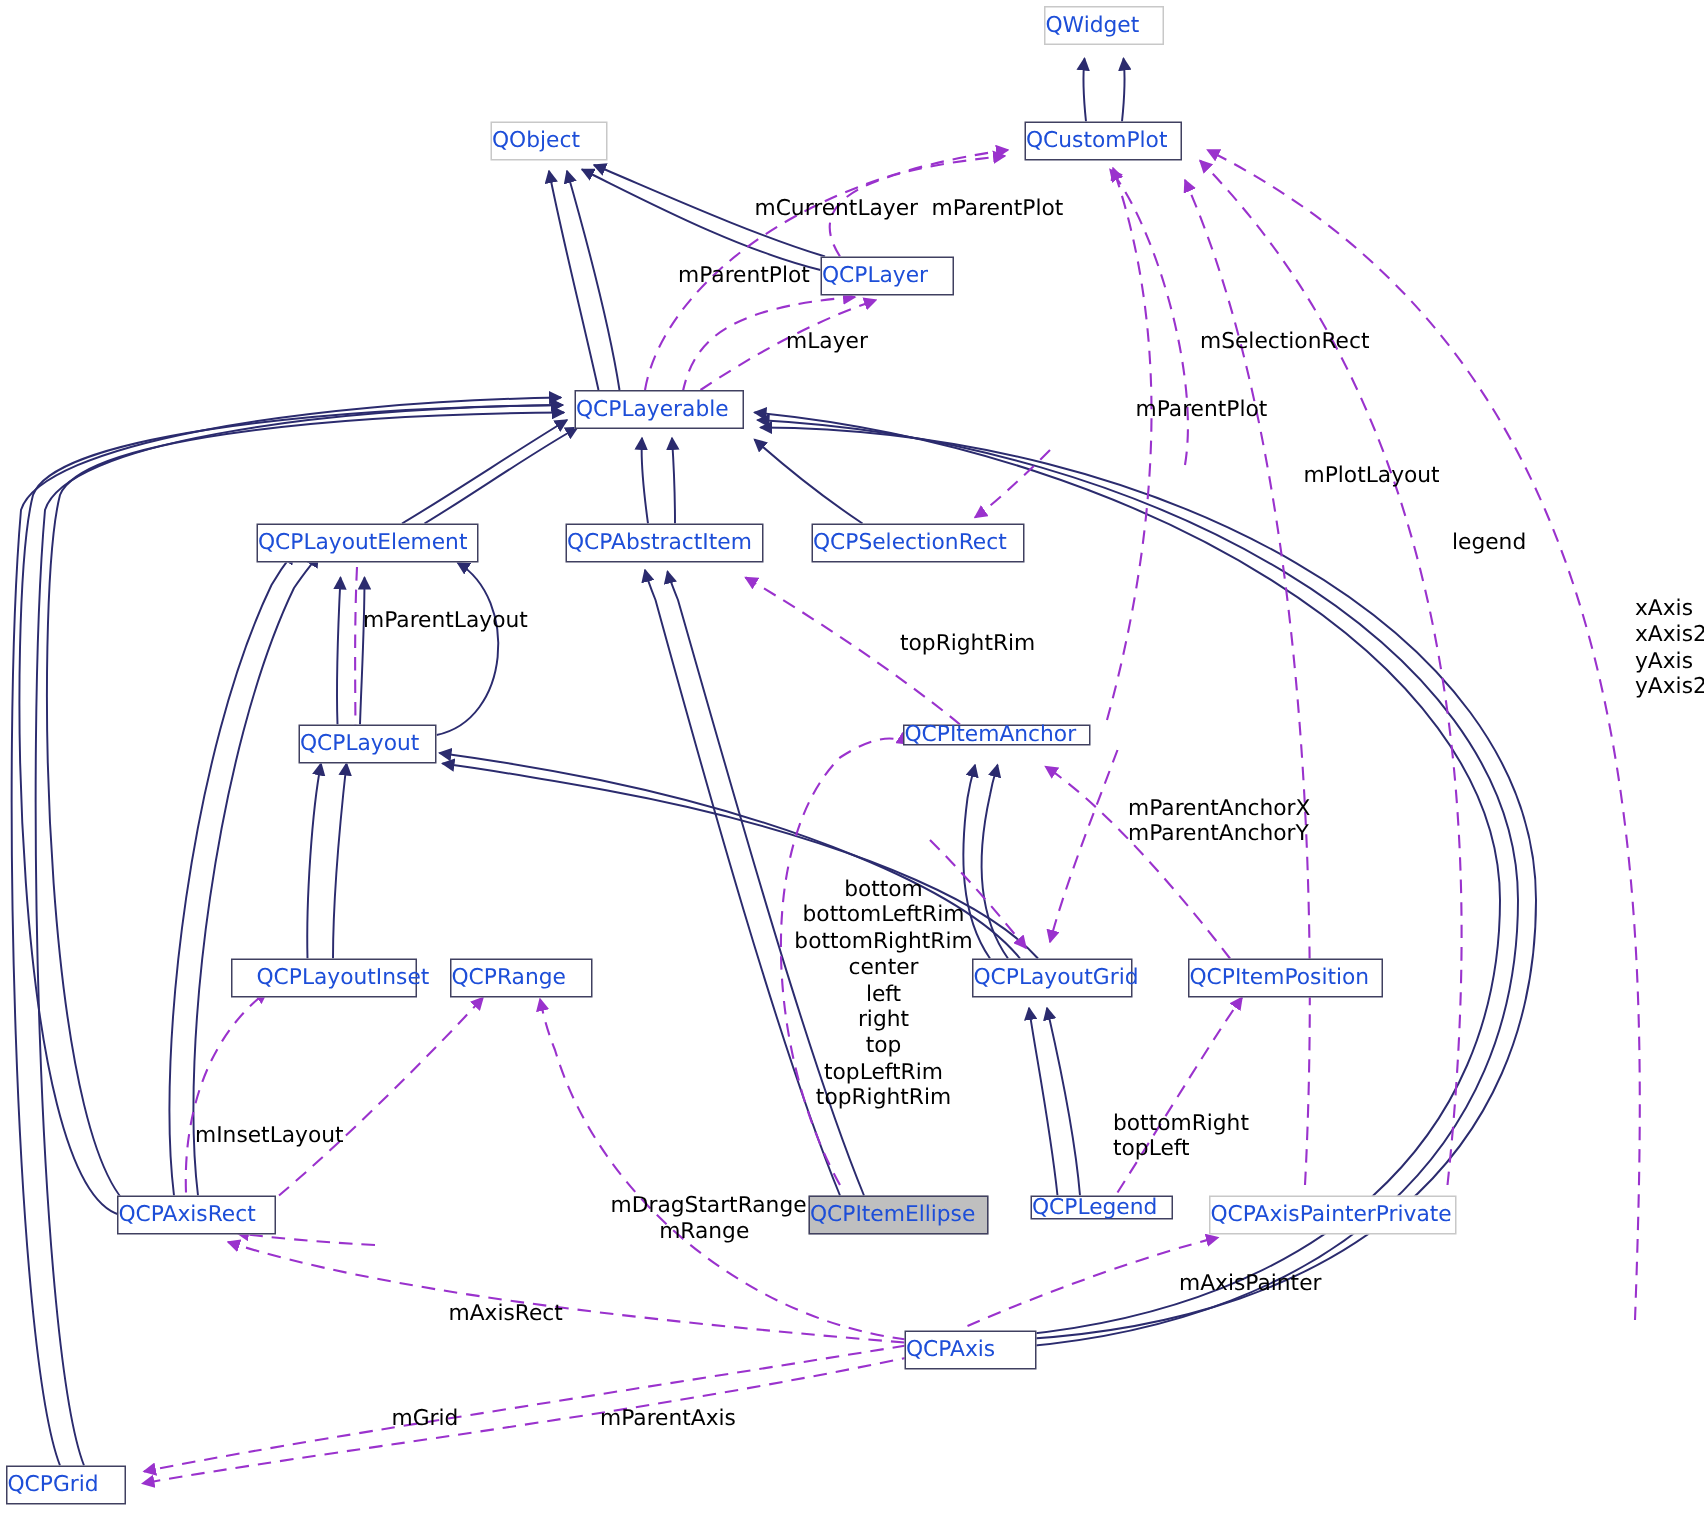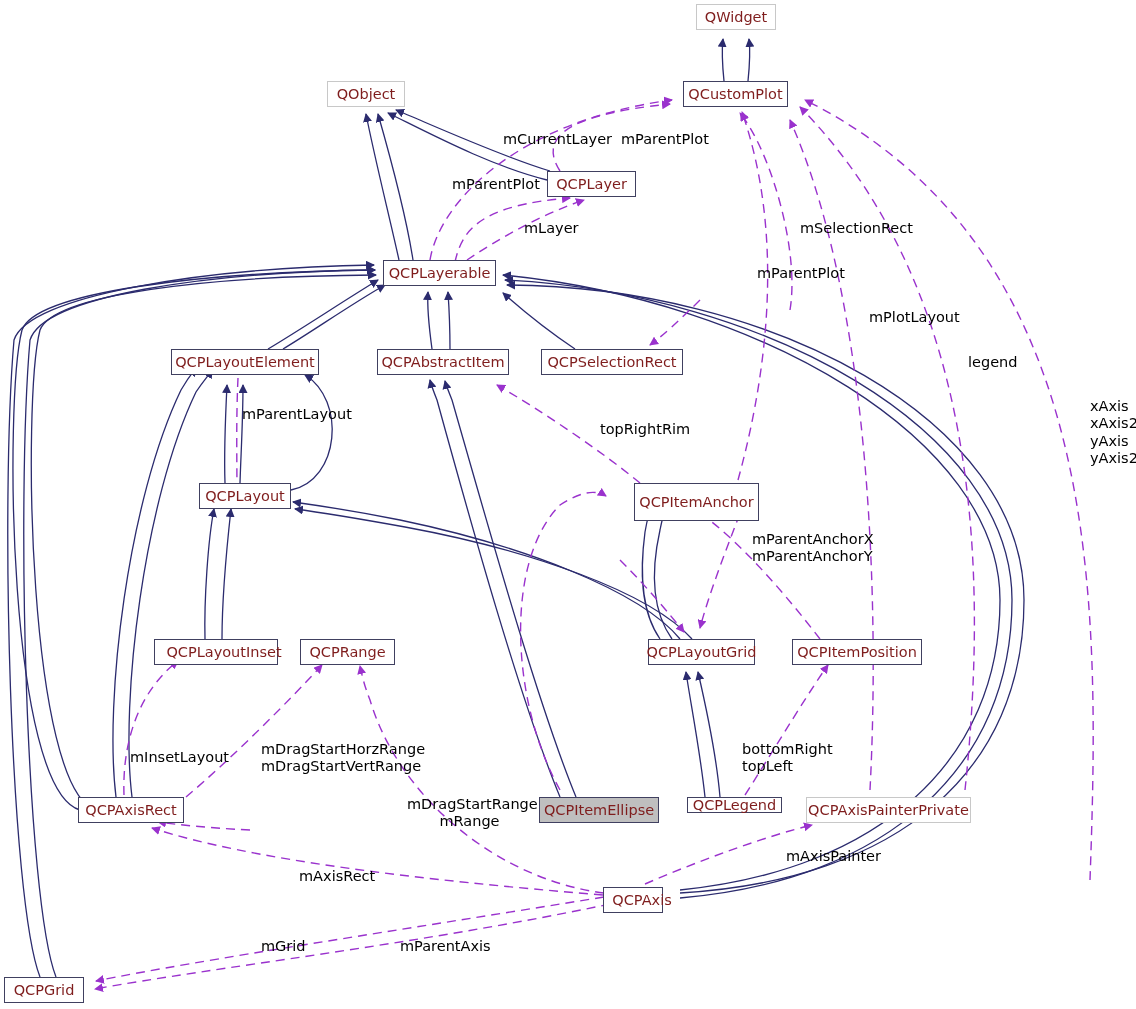--- a/index.html
+++ b/index.html
@@ -19,25 +19,24 @@
     position: absolute;
     left: 0; top: 0;
     width: 1136px;
     height: 1009px;
   }
   .node {
     position: absolute;
     box-sizing: border-box;
     display: flex;
     align-items: center;
-    justify-content: center;
     background: #ffffff;
     border: 1px solid #404060;
     font-size: 14.5px;
-    color: #7f1d1d;
+    color: #1d4ed8;
     white-space: nowrap;
     line-height: 1;
     z-index: 5;
   }
   .node.external {
     border: 1px solid #c8c8c8;
   }
   .node.highlight {
     background: #bfbfbf;
     border: 1px solid #404060;
@@ -201,21 +200,21 @@
   </div>
   <div class="node" style="left:377px;top:349px;width:132px;height:26px;">
     <span>QCPAbstractItem</span>
   </div>
   <div class="node" style="left:541px;top:349px;width:142px;height:26px;">
     <span>QCPSelectionRect</span>
   </div>
   <div class="node" style="left:199px;top:483px;width:92px;height:26px;">
     <span>QCPLayout</span>
   </div>
-  <div class="node" style="left:634px;top:483px;width:125px;height:38px;">
+  <div class="node" style="left:602px;top:483px;width:125px;height:14px;">
     <span>QCPItemAnchor</span>
   </div>
   <div class="node" style="left:154px;top:639px;width:124px;height:26px;padding-left:16px;">
     <span>QCPLayoutInset</span>
   </div>
   <div class="node" style="left:300px;top:639px;width:95px;height:26px;">
     <span>QCPRange</span>
   </div>
   <div class="node" style="left:648px;top:639px;width:107px;height:26px;">
     <span>QCPLayoutGrid</span>
@@ -228,21 +227,21 @@
   </div>
   <div class="node highlight" style="left:539px;top:797px;width:120px;height:26px;">
     <span>QCPItemEllipse</span>
   </div>
   <div class="node" style="left:687px;top:797px;width:95px;height:16px;">
     <span>QCPLegend</span>
   </div>
   <div class="node external" style="left:806px;top:797px;width:165px;height:26px;">
     <span>QCPAxisPainterPrivate</span>
   </div>
-  <div class="node" style="left:603px;top:887px;width:60px;height:26px;padding-left:18px;">
+  <div class="node" style="left:603px;top:887px;width:88px;height:26px;">
     <span>QCPAxis</span>
   </div>
   <div class="node" style="left:4px;top:977px;width:80px;height:26px;">
     <span>QCPGrid</span>
   </div>
 
   <div class="edge-label left" style="left:503px;top:131px;">mCurrentLayer</div>
   <div class="edge-label left" style="left:621px;top:131px;">mParentPlot</div>
   <div class="edge-label left" style="left:452px;top:176px;">mParentPlot</div>
   <div class="edge-label left" style="left:524px;top:220px;">mLayer</div>
@@ -251,25 +250,32 @@
   <div class="edge-label left" style="left:856px;top:309px;margin-left:13px;">mPlotLayout</div>
   <div class="edge-label left" style="left:968px;top:354px;">legend</div>
   <div class="edge-label left" style="left:600px;top:421px;">topRightRim</div>
   <div class="edge-label left" style="left:242px;top:406px;">mParentLayout</div>
   <div class="edge-label left" style="left:1090px;top:398px;">xAxis
 xAxis2
 yAxis
 yAxis2</div>
   <div class="edge-label left" style="left:752px;top:531px;">mParentAnchorX
 mParentAnchorY</div>
+  <div class="edge-label center" style="left:509px;top:585px;width:160px;">bottom
+bottomLeftRim
+bottomRightRim
+center
+left
+right
+top
+topLeftRim
+topRightRim</div>
   <div class="edge-label left" style="left:742px;top:741px;">bottomRight
 topLeft</div>
   <div class="edge-label left" style="left:130px;top:749px;">mInsetLayout</div>
-  <div class="edge-label left" style="left:261px;top:741px;">mDragStartHorzRange
-mDragStartVertRange</div>
   <div class="edge-label center" style="left:407px;top:796px;width:125px;">mDragStartRange
 mRange</div>
   <div class="edge-label left" style="left:299px;top:848px;margin-top:20px;">mAxisRect</div>
   <div class="edge-label left" style="left:786px;top:848px;">mAxisPainter</div>
   <div class="edge-label left" style="left:261px;top:938px;">mGrid</div>
   <div class="edge-label left" style="left:400px;top:938px;">mParentAxis</div>
 
 </div>
 
 </body></html>

